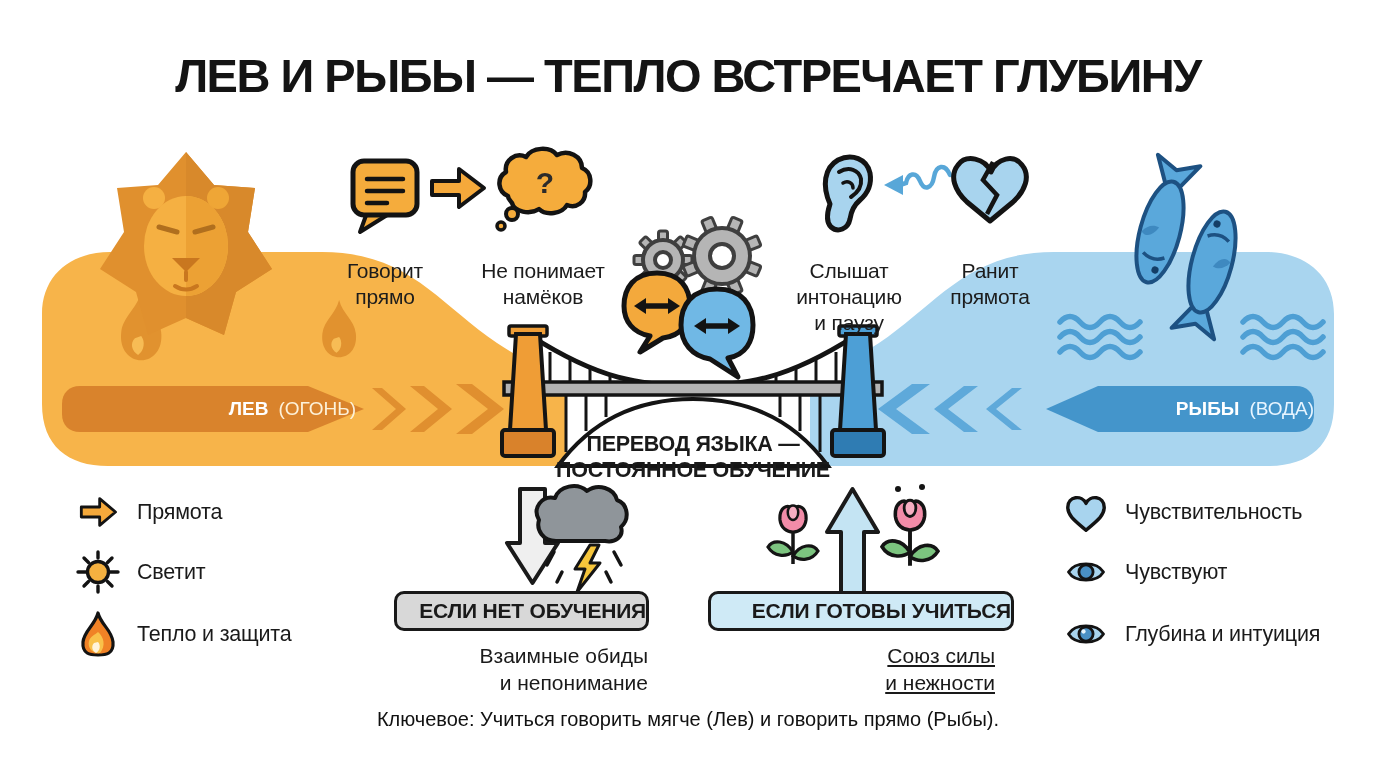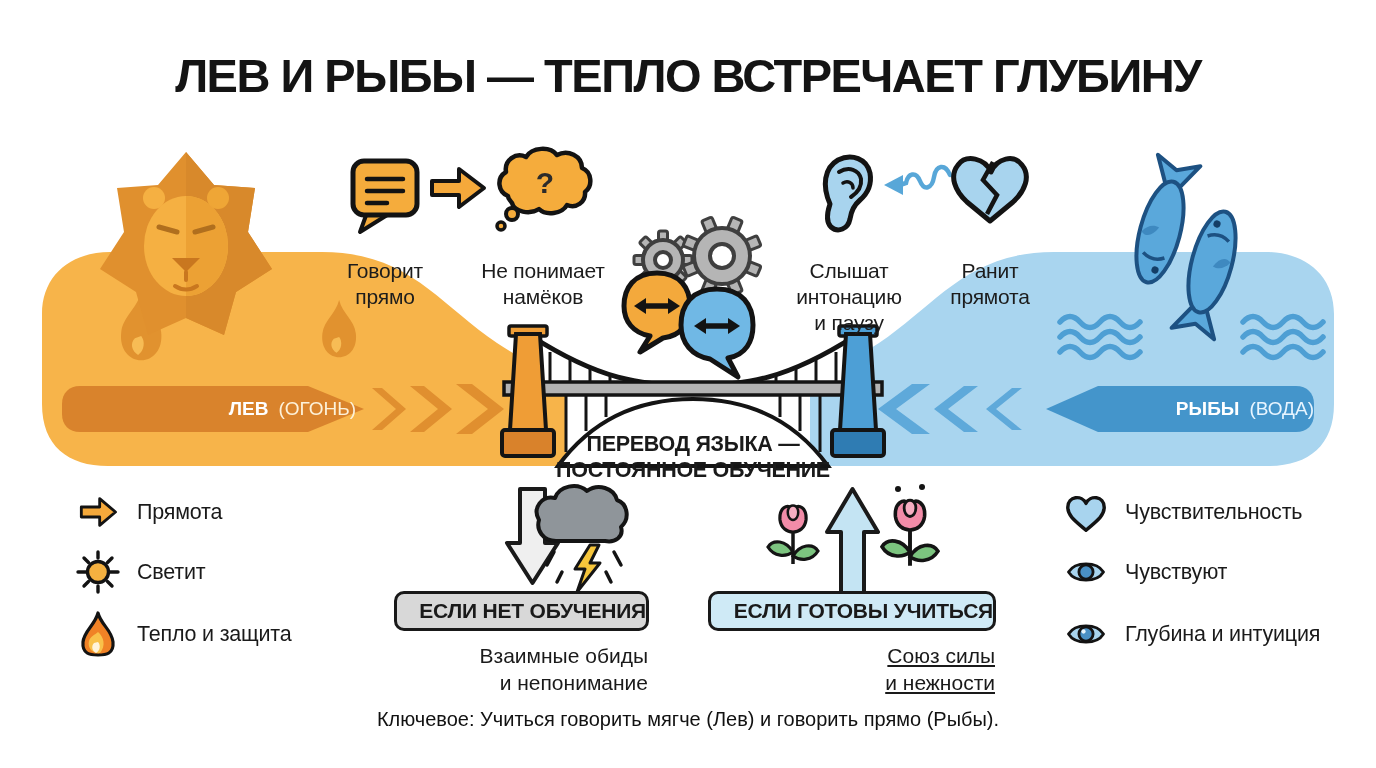--- a/index.html
+++ b/index.html
@@ -18,21 +18,21 @@
   .bridge-label{position:absolute;left:543px;top:409px;width:300px;text-align:center;
                 font-size:21.5px;font-weight:700;line-height:26px;letter-spacing:-0.3px;margin-top:22px;}
   .bridge-label span{display:block;}
   .legend-row{position:absolute;display:flex;align-items:center;gap:15px;height:48px;}
   .licon{width:48px;height:48px;display:flex;align-items:center;justify-content:center;}
   .llabel{font-size:21.5px;letter-spacing:-0.2px;}
   .outcome-box{position:absolute;height:34px;line-height:34px;border:3.5px solid #191919;
                border-radius:10px;text-align:right;font-weight:700;font-size:21px;
                letter-spacing:-0.2px;}
   .outcome-box.bad{left:394px;top:591px;width:249px;background:#d8d8d8;}
-  .outcome-box.good{left:708px;top:591px;width:282px;background:#cfeaf6;}
+  .outcome-box.good{left:708px;top:591px;width:282px;background:#cfeaf6;padding-left:18px;}
   .outcome-sub{position:absolute;text-align:right;font-size:21px;line-height:27px;}
   .outcome-sub span{display:block;}
   .outcome-sub.bad{left:392px;top:642px;width:256px;}
   .outcome-sub.good{left:707px;top:642px;width:288px;text-decoration:underline;}
   .footnote{position:absolute;top:708px;left:0;right:0;text-align:center;font-size:20px;color:#111;}
 </style>
 </head>
 <body>
 
 <div class="stage">

